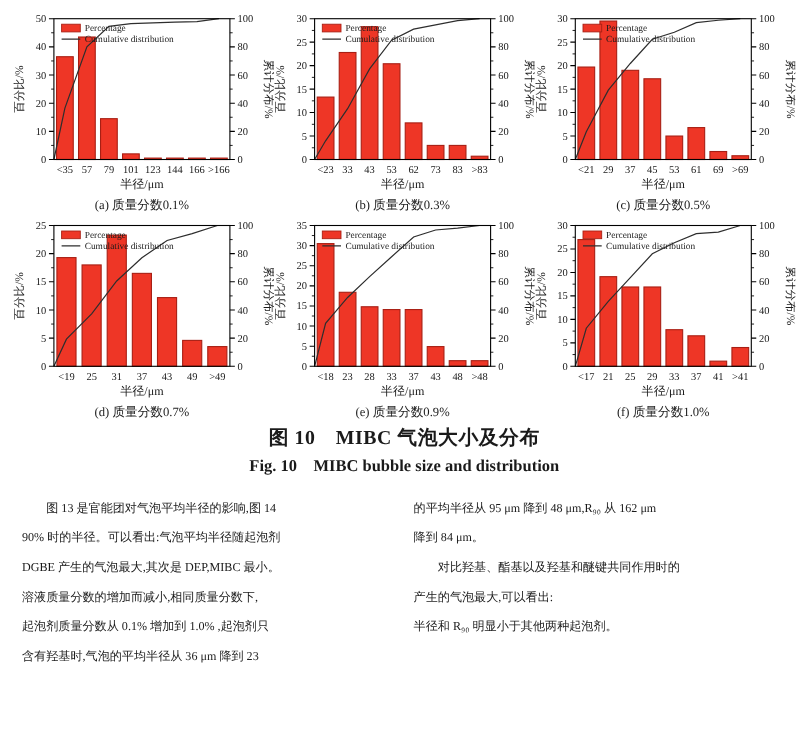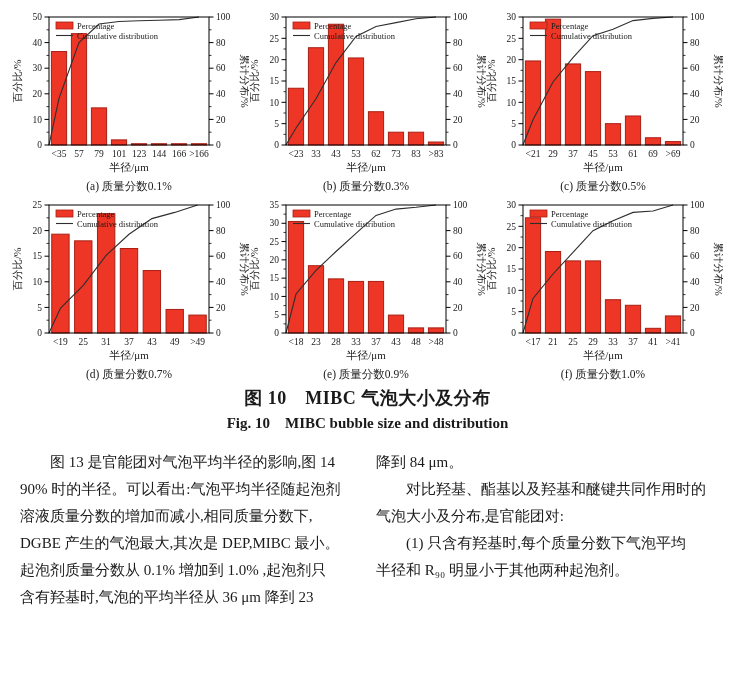--- a/index.html
+++ b/index.html
@@ -4,21 +4,21 @@
 <style>
   html,body{margin:0;padding:0;background:#fff;}
   #page{width:735px;height:675px;background:#ffffff;overflow:hidden;
         font-family:"Liberation Serif","DejaVu Serif",serif;color:#1a1a1a;position:relative;}
   #figure-grid{display:flex;flex-wrap:wrap;padding:8px 0 0 12px;width:723px;}
   .chart{width:237px;height:188px;}
   .fig-titles{text-align:center;margin-top:2px;}
   .fig-title-cn{font-weight:bold;font-size:18px;letter-spacing:.5px;}
   .fig-title-en{font-weight:bold;font-size:15px;margin-top:4px;}
   #text-area{display:flex;padding:10px 17px 0 20px;gap:14px;margin-top:6px;}
-  .tcol{flex:1;font-size:15px;line-height:27px;text-align:justify;}
+  .tcol{flex:1;font-size:11px;line-height:27px;text-align:justify;}
   .tline{white-space:nowrap;}
   .tline.indent{text-indent:2em;}
   svg text{fill:#1a1a1a;}
 </style>
 </head>
 <body>
 
 <div id="page">
 
   <div id="figure-grid">
@@ -411,27 +411,27 @@
 
   <div class="fig-titles">
     <div class="fig-title-cn">图 10　MIBC 气泡大小及分布</div>
     <div class="fig-title-en">Fig. 10　MIBC bubble size and distribution</div>
   </div>
 
   <div id="text-area">
     <div class="tcol">
         <div class="tline indent">图 13 是官能团对气泡平均半径的影响,图 14</div>
         <div class="tline">90% 时的半径。可以看出:气泡平均半径随起泡剂</div>
+        <div class="tline">DGBE 产生的气泡最大,其次是 DEP,MIBC 最小。</div>
         <div class="tline">溶液质量分数的增加而减小,相同质量分数下,</div>
-        <div class="tline">DGBE 产生的气泡最大,其次是 DEP,MIBC 最小。</div>
         <div class="tline">起泡剂质量分数从 0.1% 增加到 1.0% ,起泡剂只</div>
         <div class="tline">含有羟基时,气泡的平均半径从 36 μm 降到 23</div>
       </div>
     <div class="tcol">
+        <div class="tline">的平均半径从 95 μm 降到 48 μm,R₉₀ 从 162 μm</div>
         <div class="tline">降到 84 μm。</div>
         <div class="tline indent">对比羟基、酯基以及羟基和醚键共同作用时的</div>
-        <div class="tline">气泡大小及分布,是官能团对:</div>
-        <div class="tline indent">(1) 只含有羟基时,每个质量分数下气泡平均</div>
+        <div class="tline">产生的气泡最大,可以看出:</div>
         <div class="tline">半径和 R₉₀ 明显小于其他两种起泡剂。</div>
       </div>
   </div>
 
 </div>
 
 </body></html>

